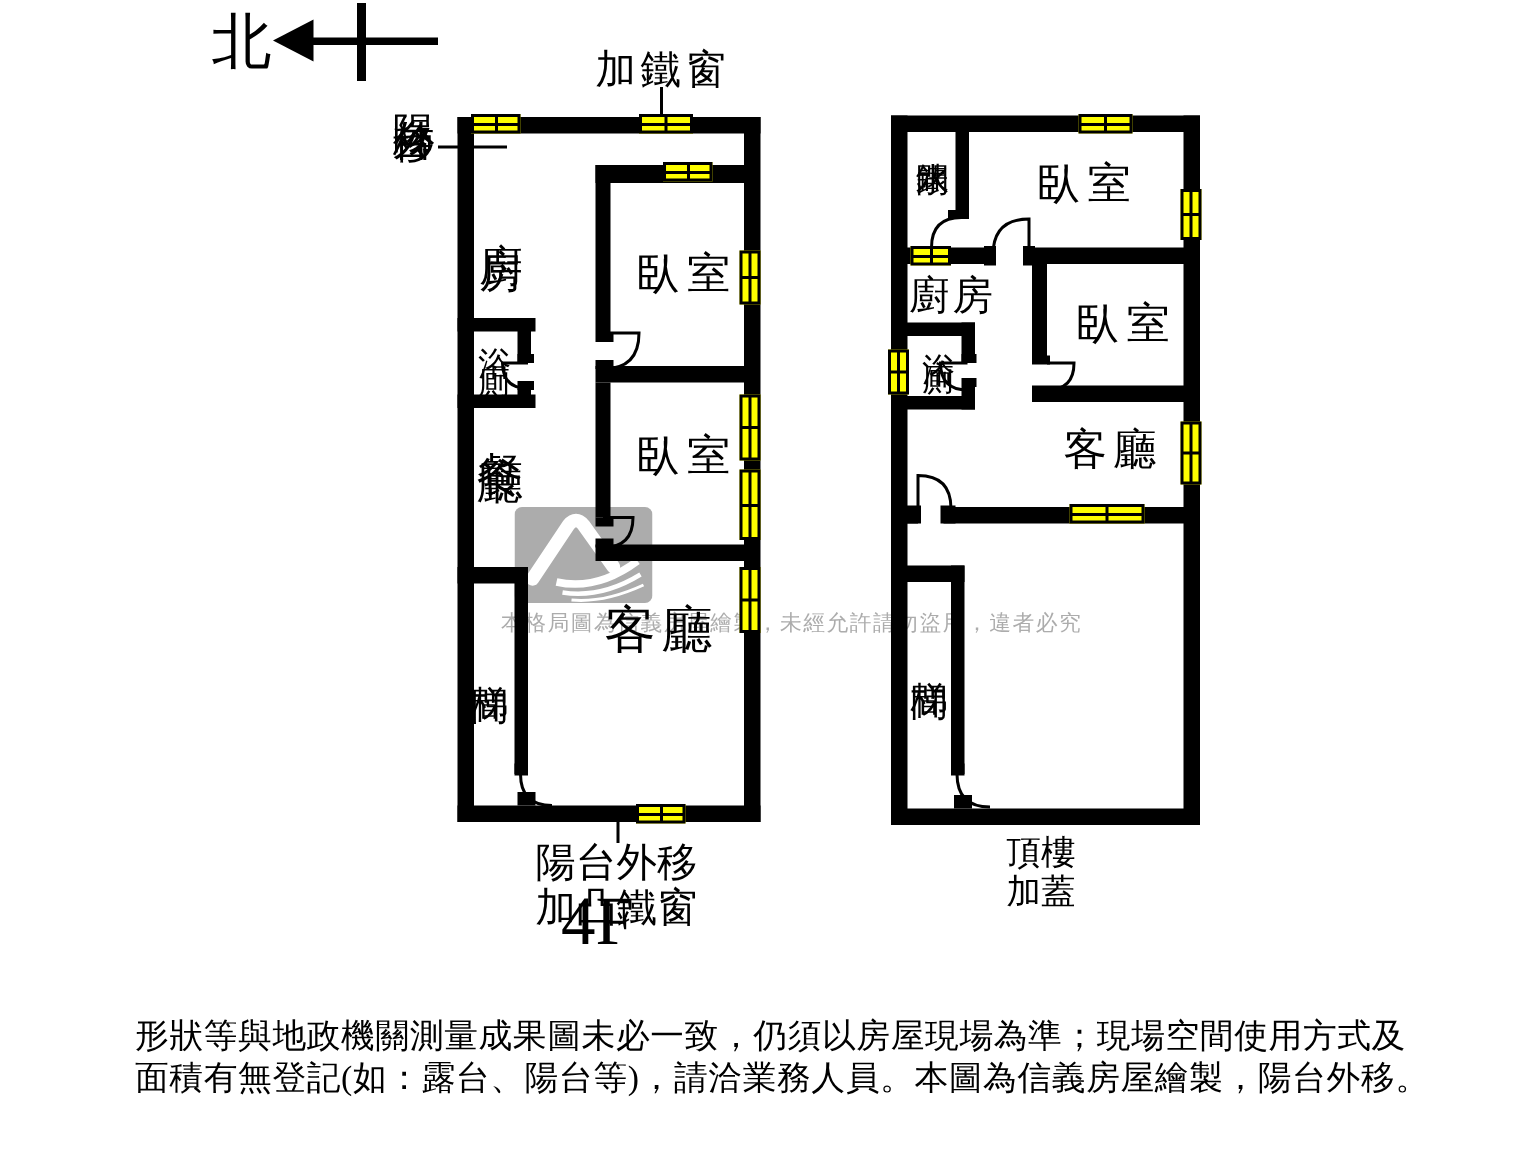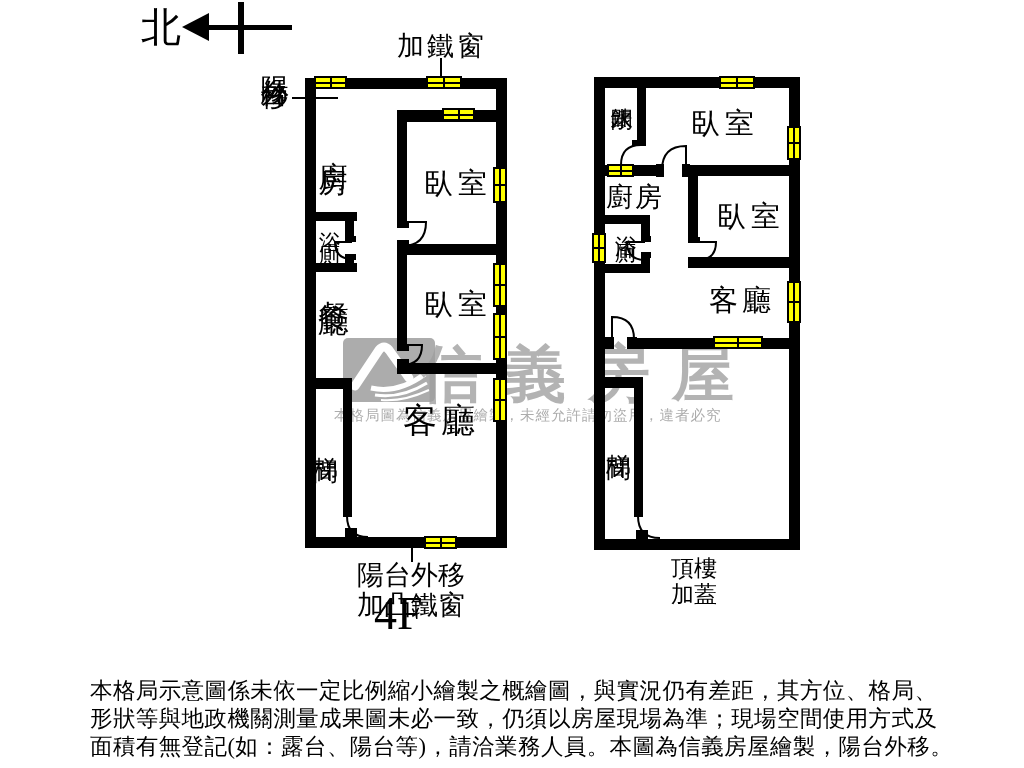--- a/index.html
+++ b/index.html
@@ -28,21 +28,20 @@
 
 <div id="canvas">
 
   <svg class="wm" style="left:343px;top:338px" width="92" height="64" viewBox="0 0 92 64">
     <rect x="0" y="0" width="92" height="64" rx="5" fill="rgba(158,158,158,0.85)"></rect>
     <path d="M12,48 L36,12 Q41,6 46,12 L66,40" stroke="#fff" stroke-width="9" fill="none" stroke-linecap="round"></path>
     <path d="M28,50 Q55,56 82,36" stroke="#fff" stroke-width="5" fill="none"></path>
     <path d="M32,57 Q58,61 84,45" stroke="#fff" stroke-width="3" fill="none"></path>
     <path d="M38,62 Q60,64 86,52" stroke="#fff" stroke-width="2" fill="none"></path>
   </svg>
-  <div class="wm" id="wm-brand" style="left:420px;top:332px">信義房屋</div>
   <div class="wm" id="wm-notice" style="left:334px;top:406px">本格局圖為信義房屋繪製，未經允許請勿盜用，違者必究</div>
 
   <div class="lbl" style="left:141px;top:6px;font-size:40px">北</div>
   <div class="ptr" style="left:200px;top:25px;width:92px;height:5px"></div>
   <div class="compass-head" style="left:182px;top:13px"></div>
   <div class="ptr" style="left:238px;top:2px;width:6px;height:52px"></div>
 
   <div class="wall" style="left:305px;top:78px;width:202px;height:11px"></div>
   <div class="wall" style="left:305px;top:78px;width:11px;height:470px"></div>
   <div class="wall" style="left:305px;top:537px;width:202px;height:11px"></div>
@@ -166,18 +165,17 @@
   <div class="lbl" style="left:691px;top:107px;font-size:29px;letter-spacing:5px">臥室</div>
   <div class="lbl" style="left:606px;top:182px;font-size:27px;letter-spacing:2px">廚房</div>
   <div class="lbl v" style="left:613px;top:218px;font-size:22px;letter-spacing:4px">浴廁</div>
   <div class="lbl" style="left:717px;top:200px;font-size:29px;letter-spacing:5px">臥室</div>
   <div class="lbl" style="left:709px;top:284px;font-size:29px;letter-spacing:4px">客廳</div>
   <div class="lbl v" style="left:604px;top:434px;font-size:25px;letter-spacing:3px">梯間</div>
   <div class="lbl" style="left:671px;top:556px;font-size:23px">頂樓
 加蓋</div>
 
   <div id="disclaimer">
-    <div>本格局示意圖係未依一定比例縮小繪製之概繪圖，與實況仍有差距，其方位、格局、</div>
     <div>形狀等與地政機關測量成果圖未必一致，仍須以房屋現場為準；現場空間使用方式及</div>
     <div>面積有無登記(如：露台、陽台等)，請洽業務人員。本圖為信義房屋繪製，陽台外移。</div>
   </div>
 
 </div>
 
 </body></html>

